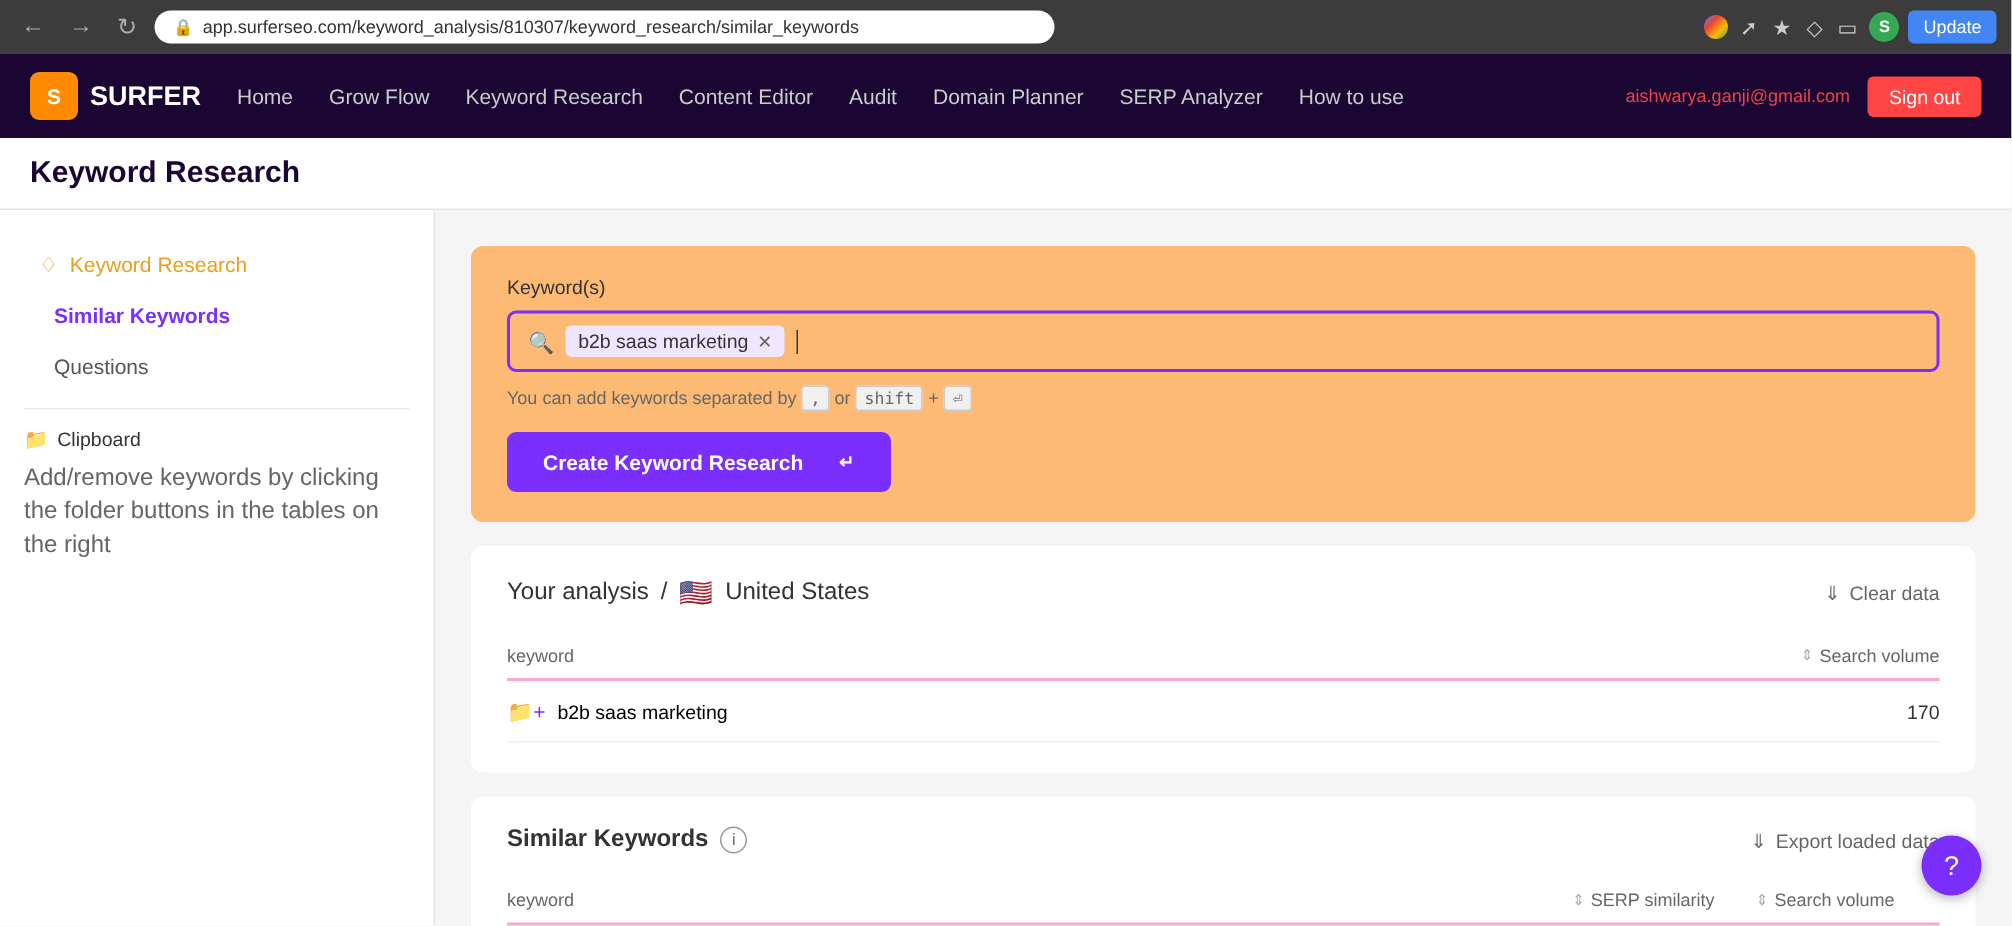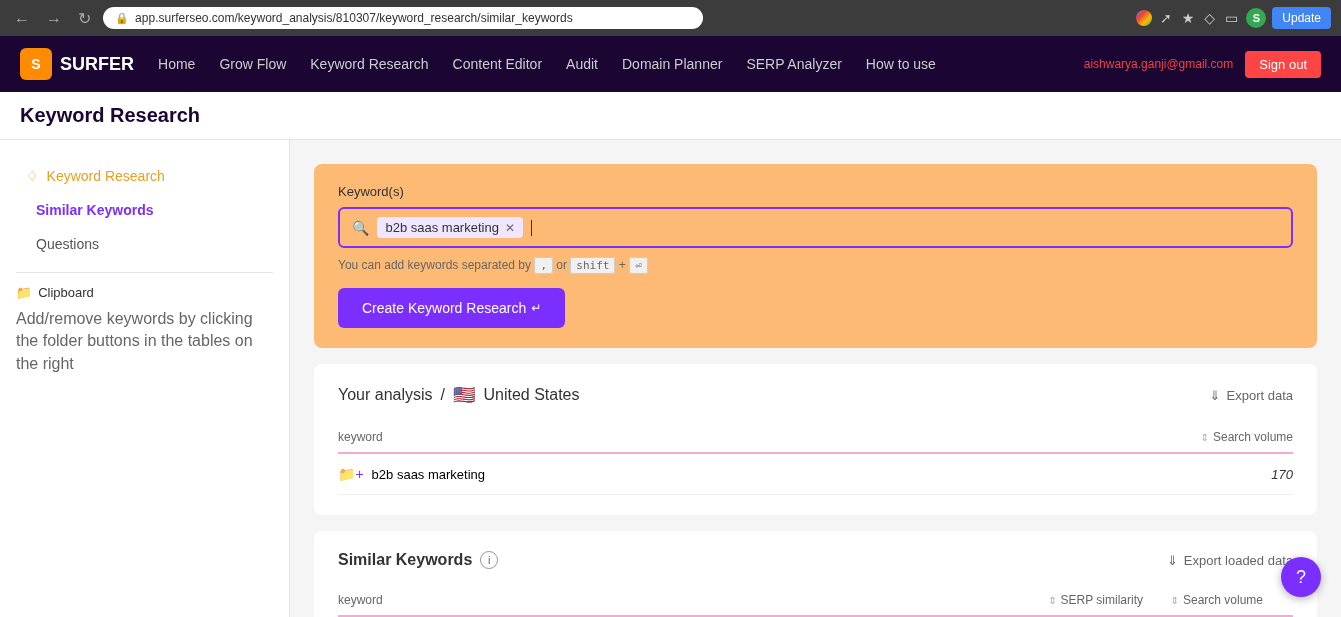--- a/index.html
+++ b/index.html
@@ -167,22 +167,22 @@
     .tag-close { color: #666; cursor: pointer; font-size: 12px; }
     .keyword-cursor { width: 1px; height: 16px; background: #333; animation: blink 1s infinite; }
     @keyframes blink { 0%,100%{opacity:1} 50%{opacity:0} }
     .hint-text { font-size: 12px; color: #666; margin-bottom: 16px; }
     .hint-key {
       background: #f0f0f0; border: 1px solid #ccc; border-radius: 3px;
       padding: 1px 5px; font-size: 11px; font-family: monospace;
     }
     .create-btn {
       background: #7b2fff; color: white; border: none; border-radius: 6px;
-      padding: 12px 24px; cursor: pointer; font-size: 14px; font-weight: 400;
-      display: flex; align-items: center; gap: 5px;
+      padding: 12px 24px; cursor: pointer; font-size: 14px; font-weight: 700;
+      display: flex; align-items: center; gap: 24px;
     }
     .enter-icon { font-size: 12px; }
 
     
     .analysis-card {
       background: white;
       border-radius: 8px;
       padding: 20px 24px;
       margin-bottom: 16px;
     }
@@ -211,21 +211,21 @@
     .col-serp { width: 160px; text-align: right; display: flex; align-items: center; justify-content: flex-end; gap: 4px; }
     .col-actions { width: 30px; }
     .table-row {
       display: flex;
       padding: 12px 0;
       border-bottom: 1px solid #f0f0f0;
       align-items: center;
     }
     .keyword-cell { flex: 1; display: flex; align-items: center; gap: 8px; font-size: 13px; }
     .add-folder-icon { color: #7b2fff; font-size: 14px; cursor: pointer; }
-    .volume-cell { width: 120px; text-align: right; font-size: 13px; color: #333; font-style: italic; }
+    .volume-cell { width: 120px; text-align: right; font-size: 13px; color: #333; }
     .sort-icon { font-size: 10px; color: #aaa; cursor: pointer; }
 
     
     .similar-header-row {
       display: flex; align-items: center; justify-content: space-between; margin-bottom: 16px;
     }
     .similar-title-group { display: flex; align-items: center; gap: 8px; }
     .similar-title { font-size: 16px; color: #333; font-weight: 600; }
     .info-icon {
       width: 18px; height: 18px; border-radius: 50%; border: 1.5px solid #999;
@@ -351,21 +351,21 @@
     <div class="analysis-card">
       <div class="section-header">
         <div class="analysis-title">
           <span>Your analysis</span>
           <span>/</span>
           <span class="flag-icon">🇺🇸</span>
           <span>United States</span>
         </div>
         <button class="export-btn">
           <span>⇓</span>
-          <span>Export data</span>
+          <span>Clear data</span>
         </button>
       </div>
       <div class="table-header">
         <div class="col-keyword">keyword</div>
         <div class="col-volume">
           <span class="sort-icon">⇕</span>
           <span>Search volume</span>
         </div>
       </div>
       <div class="table-row">

